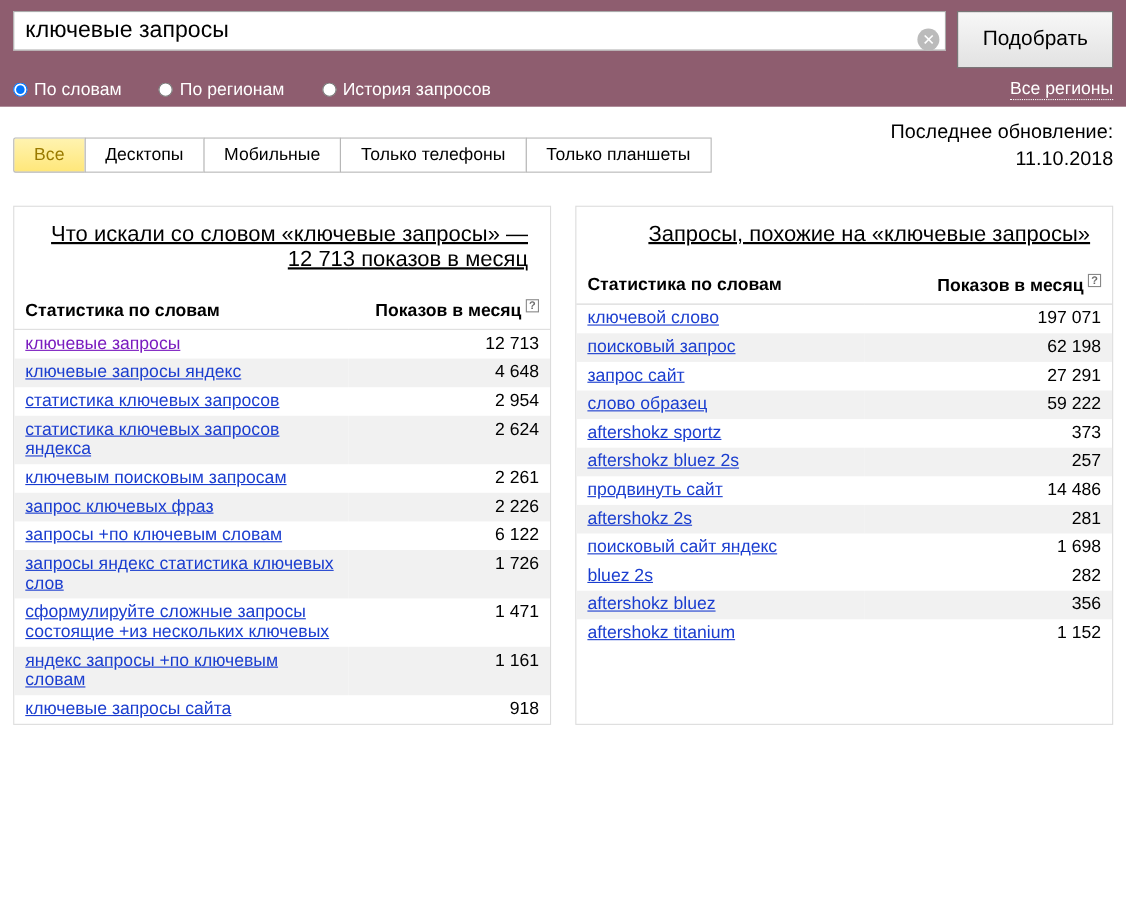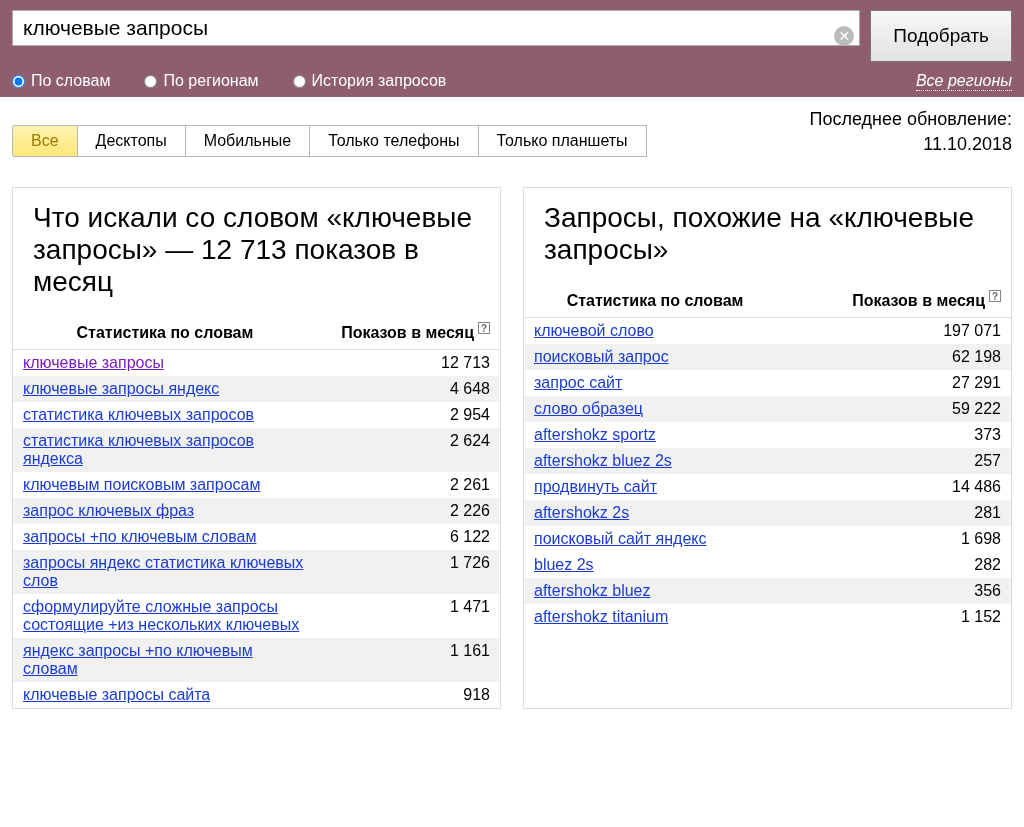--- a/index.html
+++ b/index.html
@@ -32,24 +32,24 @@
     width:20px; height:20px; border-radius:50%;
     background:#bbb; color:#fff; font-size:14px; line-height:20px;
     text-align:center; cursor:pointer;
   }
   .submit-btn{
     height:52px; padding:0 22px;
     background:linear-gradient(#f7f7f7,#e2e2e2);
     border:1px solid #777; font-size:19px; cursor:pointer;
   }
 
-  .filter-row{ display:flex; align-items:flex-start; gap:34px; padding-top:10px; color:#fff; font-size:16px; }
+  .filter-row{ display:flex; align-items:center; gap:34px; padding-top:10px; color:#fff; font-size:16px; }
   .radio-item{ display:flex; align-items:center; gap:6px; cursor:pointer; }
   .radio-item input{ cursor:pointer; }
-  .region-link{ margin-left:auto; color:#fff; border-bottom:1px dotted #fff; cursor:pointer;font-style:italic; }
+  .region-link{ margin-left:auto; color:#fff; border-bottom:1px dotted #fff; cursor:pointer; }
 
   
   .main-wrap{ padding:10px 12px; }
   .tab-bar{ display:flex; align-items:flex-end; gap:0; }
   .tab{
     border:1px solid #b7b7b7; background:#fff;
     padding:6px 18px; font-size:16px; cursor:pointer;
     margin-left:-1px;
   }
   .tab:first-child{ margin-left:0; border-top-left-radius:2px; border-bottom-left-radius:2px; }
@@ -61,25 +61,25 @@
 
   
   .columns{ display:flex; gap:22px; margin-top:30px; }
   .col{
     flex:1;
     border:1px solid #dcdcdc;
     background:#fff;
     padding:0;
   }
   .col-head{
-    text-align:left; font-size:28px; padding:14px 20px 18px;
+    text-align:right; font-size:20px; padding:14px 20px 18px;text-decoration:underline;
   }
   table{ width:100%; border-collapse:collapse; }
   th{
-    font-weight:bold; font-size:16px; text-align:center;
+    font-weight:bold; font-size:16px; text-align:left;
     padding:6px 10px; border-bottom:1px solid #e0e0e0;
   }
   th.num{ text-align:right; white-space:nowrap; }
   .help{
     display:inline-block; width:12px; height:12px;
     border:1px solid #888; font-size:10px; line-height:11px;
     text-align:center; color:#6a6a6a; margin-left:4px; cursor:help;
     vertical-align:super;
   }
   td{ padding:4px 10px; font-size:16px; vertical-align:top; }

